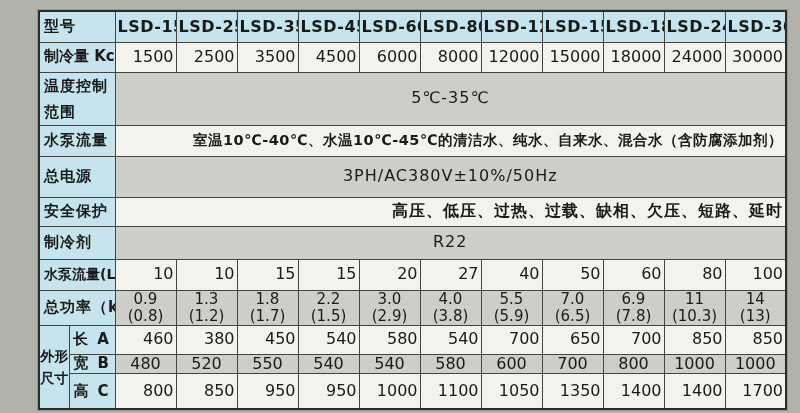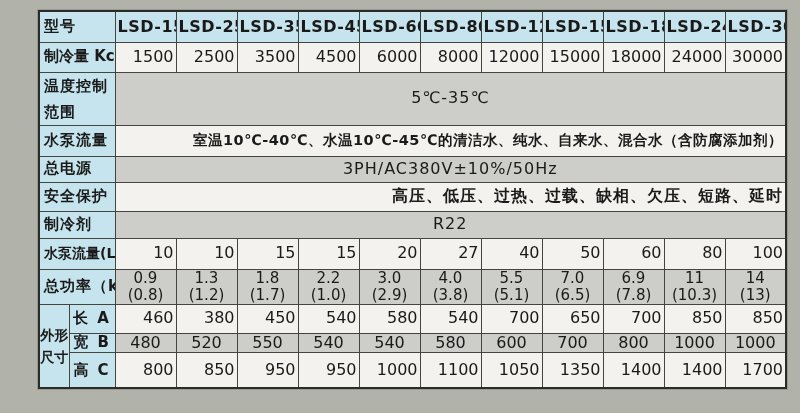--- a/index.html
+++ b/index.html
@@ -130,31 +130,31 @@
       <div class="lbl-line">范围</div>
     </td>
     <td class="val merged" colspan="11">5℃-35℃</td>
   </tr>
 
   <tr class="white" style="height:31px">
     <td class="lbl" colspan="2">水泵流量</td>
     <td class="val merged usage-cell" colspan="11">室温10℃-40℃、水温10℃-45℃的清洁水、纯水、自来水、混合水（含防腐添加剂）</td>
   </tr>
 
-  <tr class="gray" style="height:26px">
+  <tr class="gray" style="height:41px">
     <td class="lbl" colspan="2">总电源</td>
     <td class="val merged" colspan="11">3PH/AC380V±10%/50Hz</td>
   </tr>
 
   <tr class="white" style="height:29px">
     <td class="lbl" colspan="2">安全保护</td>
     <td class="val merged safety-cell" colspan="11">高压、低压、过热、过载、缺相、欠压、短路、延时</td>
   </tr>
 
-  <tr class="gray" style="height:27px">
+  <tr class="gray" style="height:33px">
     <td class="lbl" colspan="2">制冷剂</td>
     <td class="val merged" colspan="11">R22</td>
   </tr>
 
   <tr class="white" style="height:31px">
     <td class="lbl" colspan="2" style="letter-spacing:0;font-size:14px">水泵流量(L/min)</td>
     <td class="val">10</td>
     <td class="val">10</td>
     <td class="val">15</td>
     <td class="val">15</td>
@@ -176,33 +176,33 @@
     <td class="val two-line">
             <div>1.3</div>
             <div>(1.2)</div>
           </td>
     <td class="val two-line">
             <div>1.8</div>
             <div>(1.7)</div>
           </td>
     <td class="val two-line">
             <div>2.2</div>
-            <div>(1.0)</div>
+            <div>(1.5)</div>
           </td>
     <td class="val two-line">
             <div>3.0</div>
             <div>(2.9)</div>
           </td>
     <td class="val two-line">
             <div>4.0</div>
             <div>(3.8)</div>
           </td>
     <td class="val two-line">
             <div>5.5</div>
-            <div>(5.1)</div>
+            <div>(5.9)</div>
           </td>
     <td class="val two-line">
             <div>7.0</div>
             <div>(6.5)</div>
           </td>
     <td class="val two-line">
             <div>6.9</div>
             <div>(7.8)</div>
           </td>
     <td class="val two-line">

